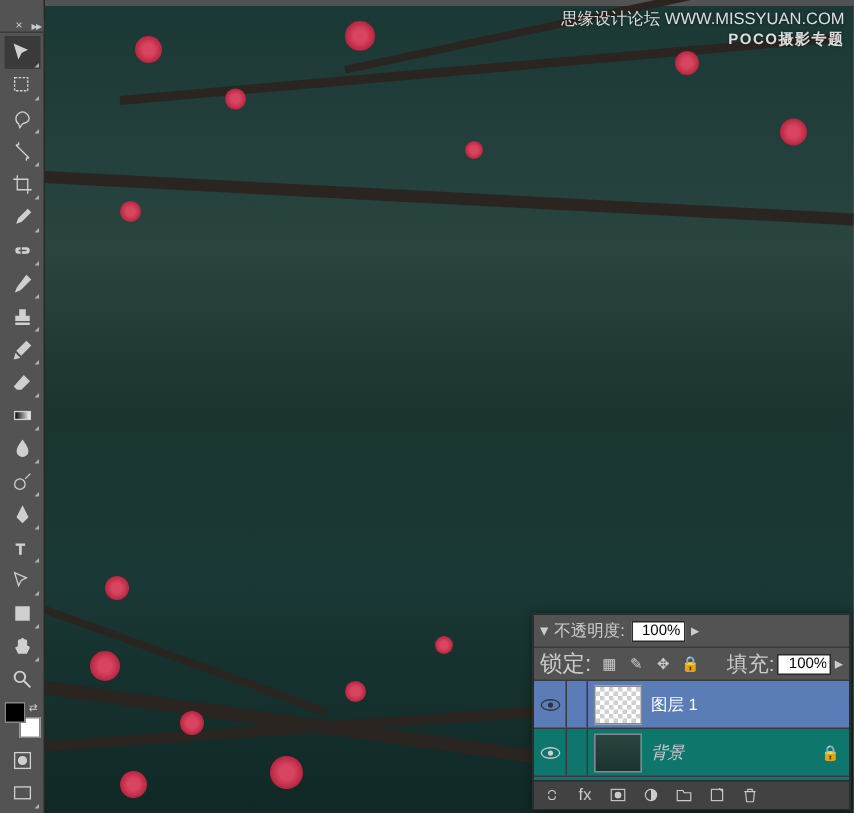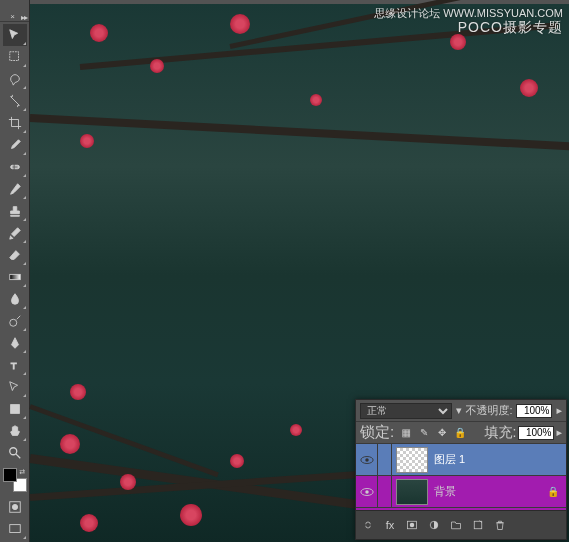--- a/index.html
+++ b/index.html
@@ -12,48 +12,48 @@
 .tool.active{background:#3a3a3a}
 .tool svg{width:14px;height:14px;fill:#d0d0d0;stroke:#d0d0d0}
 .tool .tri{position:absolute;right:1px;bottom:1px;width:0;height:0;border-left:3px solid transparent;border-bottom:3px solid #b0b0b0}
 .color-swatches{margin:4px 3px;position:relative;width:24px;height:24px}
 .fg-color{position:absolute;width:14px;height:14px;background:#000;border:1px solid #888;top:0;left:0;z-index:2}
 .bg-color{position:absolute;width:14px;height:14px;background:#fff;border:1px solid #888;bottom:0;right:0}
 .swap-arrow{position:absolute;top:0;right:2px;font-size:7px;color:#ccc}
 .canvas{position:absolute;left:30px;top:4px;width:539px;height:542px;background:linear-gradient(180deg,#1a3835 0%,#2a4540 30%,#1a3530 50%,#1a3835 70%,#0f2825 100%)}
 .watermark{position:absolute;top:2px;right:6px;color:rgba(255,255,255,0.85);font-size:10px;text-align:right;line-height:14px;text-shadow:0 0 2px rgba(0,0,0,0.5)}
 .watermark .cn{font-size:11px}
-.watermark .poco{font-size:14px;font-weight:normal;letter-spacing:1px}
+.watermark .poco{font-size:10px;font-weight:bold;letter-spacing:1px}
 .watermark .url{font-size:9px;color:rgba(255,255,255,0.6)}
 .layers-panel{position:absolute;right:2px;bottom:2px;width:212px;background:#535353;border:1px solid #2a2a2a;box-shadow:0 0 6px rgba(0,0,0,0.5)}
 .panel-tabs{display:flex;height:20px;background:#424242;border-bottom:1px solid #2a2a2a}
 .panel-tab{padding:3px 8px;color:#ccc;font-size:11px;cursor:pointer;border-right:1px solid #2a2a2a}
 .panel-tab.active{background:#535353}
 .panel-menu{margin-left:auto;padding:3px 6px;color:#ccc;cursor:pointer}
 .panel-row{display:flex;align-items:center;height:22px;padding:0 4px;border-bottom:1px solid #3a3a3a;gap:4px}
 .panel-row label{color:#ccc;font-size:11px}
 .blend-select{flex:1;height:16px;background:#3a3a3a;border:1px solid #2a2a2a;color:#ccc;font-size:10px;padding:0 2px}
 .opacity-input{width:36px;height:14px;background:#fff;border:1px solid #2a2a2a;font-size:10px;text-align:right;padding-right:2px}
 .lock-row{display:flex;align-items:center;height:22px;padding:0 4px;border-bottom:1px solid #3a3a3a;gap:2px}
 .lock-label{color:#ccc;font-size:15px;margin-right:2px}
 .lock-icon{width:16px;height:16px;display:flex;align-items:center;justify-content:center;color:#ccc;font-size:10px;cursor:pointer}
 .fill-label{margin-left:auto;color:#ccc;font-size:14px}
-.layer-list{min-height:66px;background:#a21caf}
+.layer-list{min-height:66px;background:#0f766e}
 .layer-item{display:flex;align-items:center;height:32px;border-bottom:1px solid #3a3a3a;cursor:pointer}
 .layer-item.selected{background:#5a7db8}
 .layer-item.selected .layer-name{color:#fff}
 .vis-col{width:22px;height:100%;display:flex;align-items:center;justify-content:center;border-right:1px solid #3a3a3a}
 .eye{width:14px;height:10px}
 .link-col{width:14px;height:100%;border-right:1px solid #3a3a3a}
 .thumb{width:32px;height:26px;margin:0 4px;border:1px solid #888;background:#2a4540;position:relative}
 .thumb.checker{background-image:linear-gradient(45deg,#ccc 25%,transparent 25%),linear-gradient(-45deg,#ccc 25%,transparent 25%),linear-gradient(45deg,transparent 75%,#ccc 75%),linear-gradient(-45deg,transparent 75%,#ccc 75%);background-size:6px 6px;background-position:0 0,0 3px,3px -3px,-3px 0;background-color:#fff}
 .thumb.bg{background:linear-gradient(180deg,#2a4540,#1a3530)}
 .layer-name{color:#ccc;font-size:11px;margin-left:2px}
 .layer-lock{margin-left:auto;margin-right:6px;color:#ccc;font-size:10px}
-.panel-footer{display:flex;height:29px;background:#424242;border-top:1px solid #2a2a2a;align-items:center;padding:0 2px;gap:2px}
+.panel-footer{display:flex;height:19px;background:#424242;border-top:1px solid #2a2a2a;align-items:center;padding:0 2px;gap:2px}
 .footer-btn{width:20px;height:18px;display:flex;align-items:center;justify-content:center;color:#ccc;cursor:pointer;font-size:11px}
 .footer-btn svg{width:12px;height:12px;fill:#ccc}
 .flower{position:absolute;border-radius:50%;background:radial-gradient(circle,#d84560 30%,#b82540 70%)}
 .branch{position:absolute;background:#2a2520;transform-origin:left center}
 </style>
 </head>
 <body>
 
 <div class="toolbar">
   <div class="toolbar-header">
@@ -232,21 +232,20 @@
   <div class="flower" style="top:380px;left:40px;width:16px;height:16px"></div>
 
   <div class="watermark">
     <div class="cn"><span>思缘设计论坛</span> <span>WWW.MISSYUAN.COM</span></div>
     <div class="poco">POCO摄影专题</div>
   </div>
 </div>
 
 <div class="layers-panel">
   <div class="panel-row">
-    <select class="blend-select"><option>正常</option></select>
     <span style="color:#ccc">▾</span>
     <label>不透明度:</label>
     <input class="opacity-input" value="100%" style="">
     <span style="color:#ccc;cursor:pointer">▸</span>
   </div>
   <div class="lock-row">
     <span class="lock-label">锁定:</span>
     <span class="lock-icon">▦</span>
     <span class="lock-icon">✎</span>
     <span class="lock-icon">✥</span>
@@ -269,21 +268,21 @@
     </div>
     <div class="layer-item">
       <div class="vis-col">
           <svg class="eye" viewBox="0 0 16 10">
             <ellipse cx="8" cy="5" rx="7" ry="4" fill="none" stroke="#ccc"></ellipse>
             <circle cx="8" cy="5" r="2" fill="#ccc"></circle>
           </svg>
         </div>
       <div class="link-col"></div>
       <div class="thumb bg"></div>
-      <span class="layer-name" style="">背景</span>
+      <span class="layer-name" style="font-style:italic">背景</span>
       <span class="layer-lock">🔒</span>
     </div>
   </div>
   <div class="panel-footer">
     <div class="footer-btn">
         <svg viewBox="0 0 16 16">
           <path d="M5 7a3 3 0 016 0M5 9a3 3 0 006 0" fill="none" stroke="#ccc"></path>
         </svg>
       </div>
     <div class="footer-btn">fx</div>

